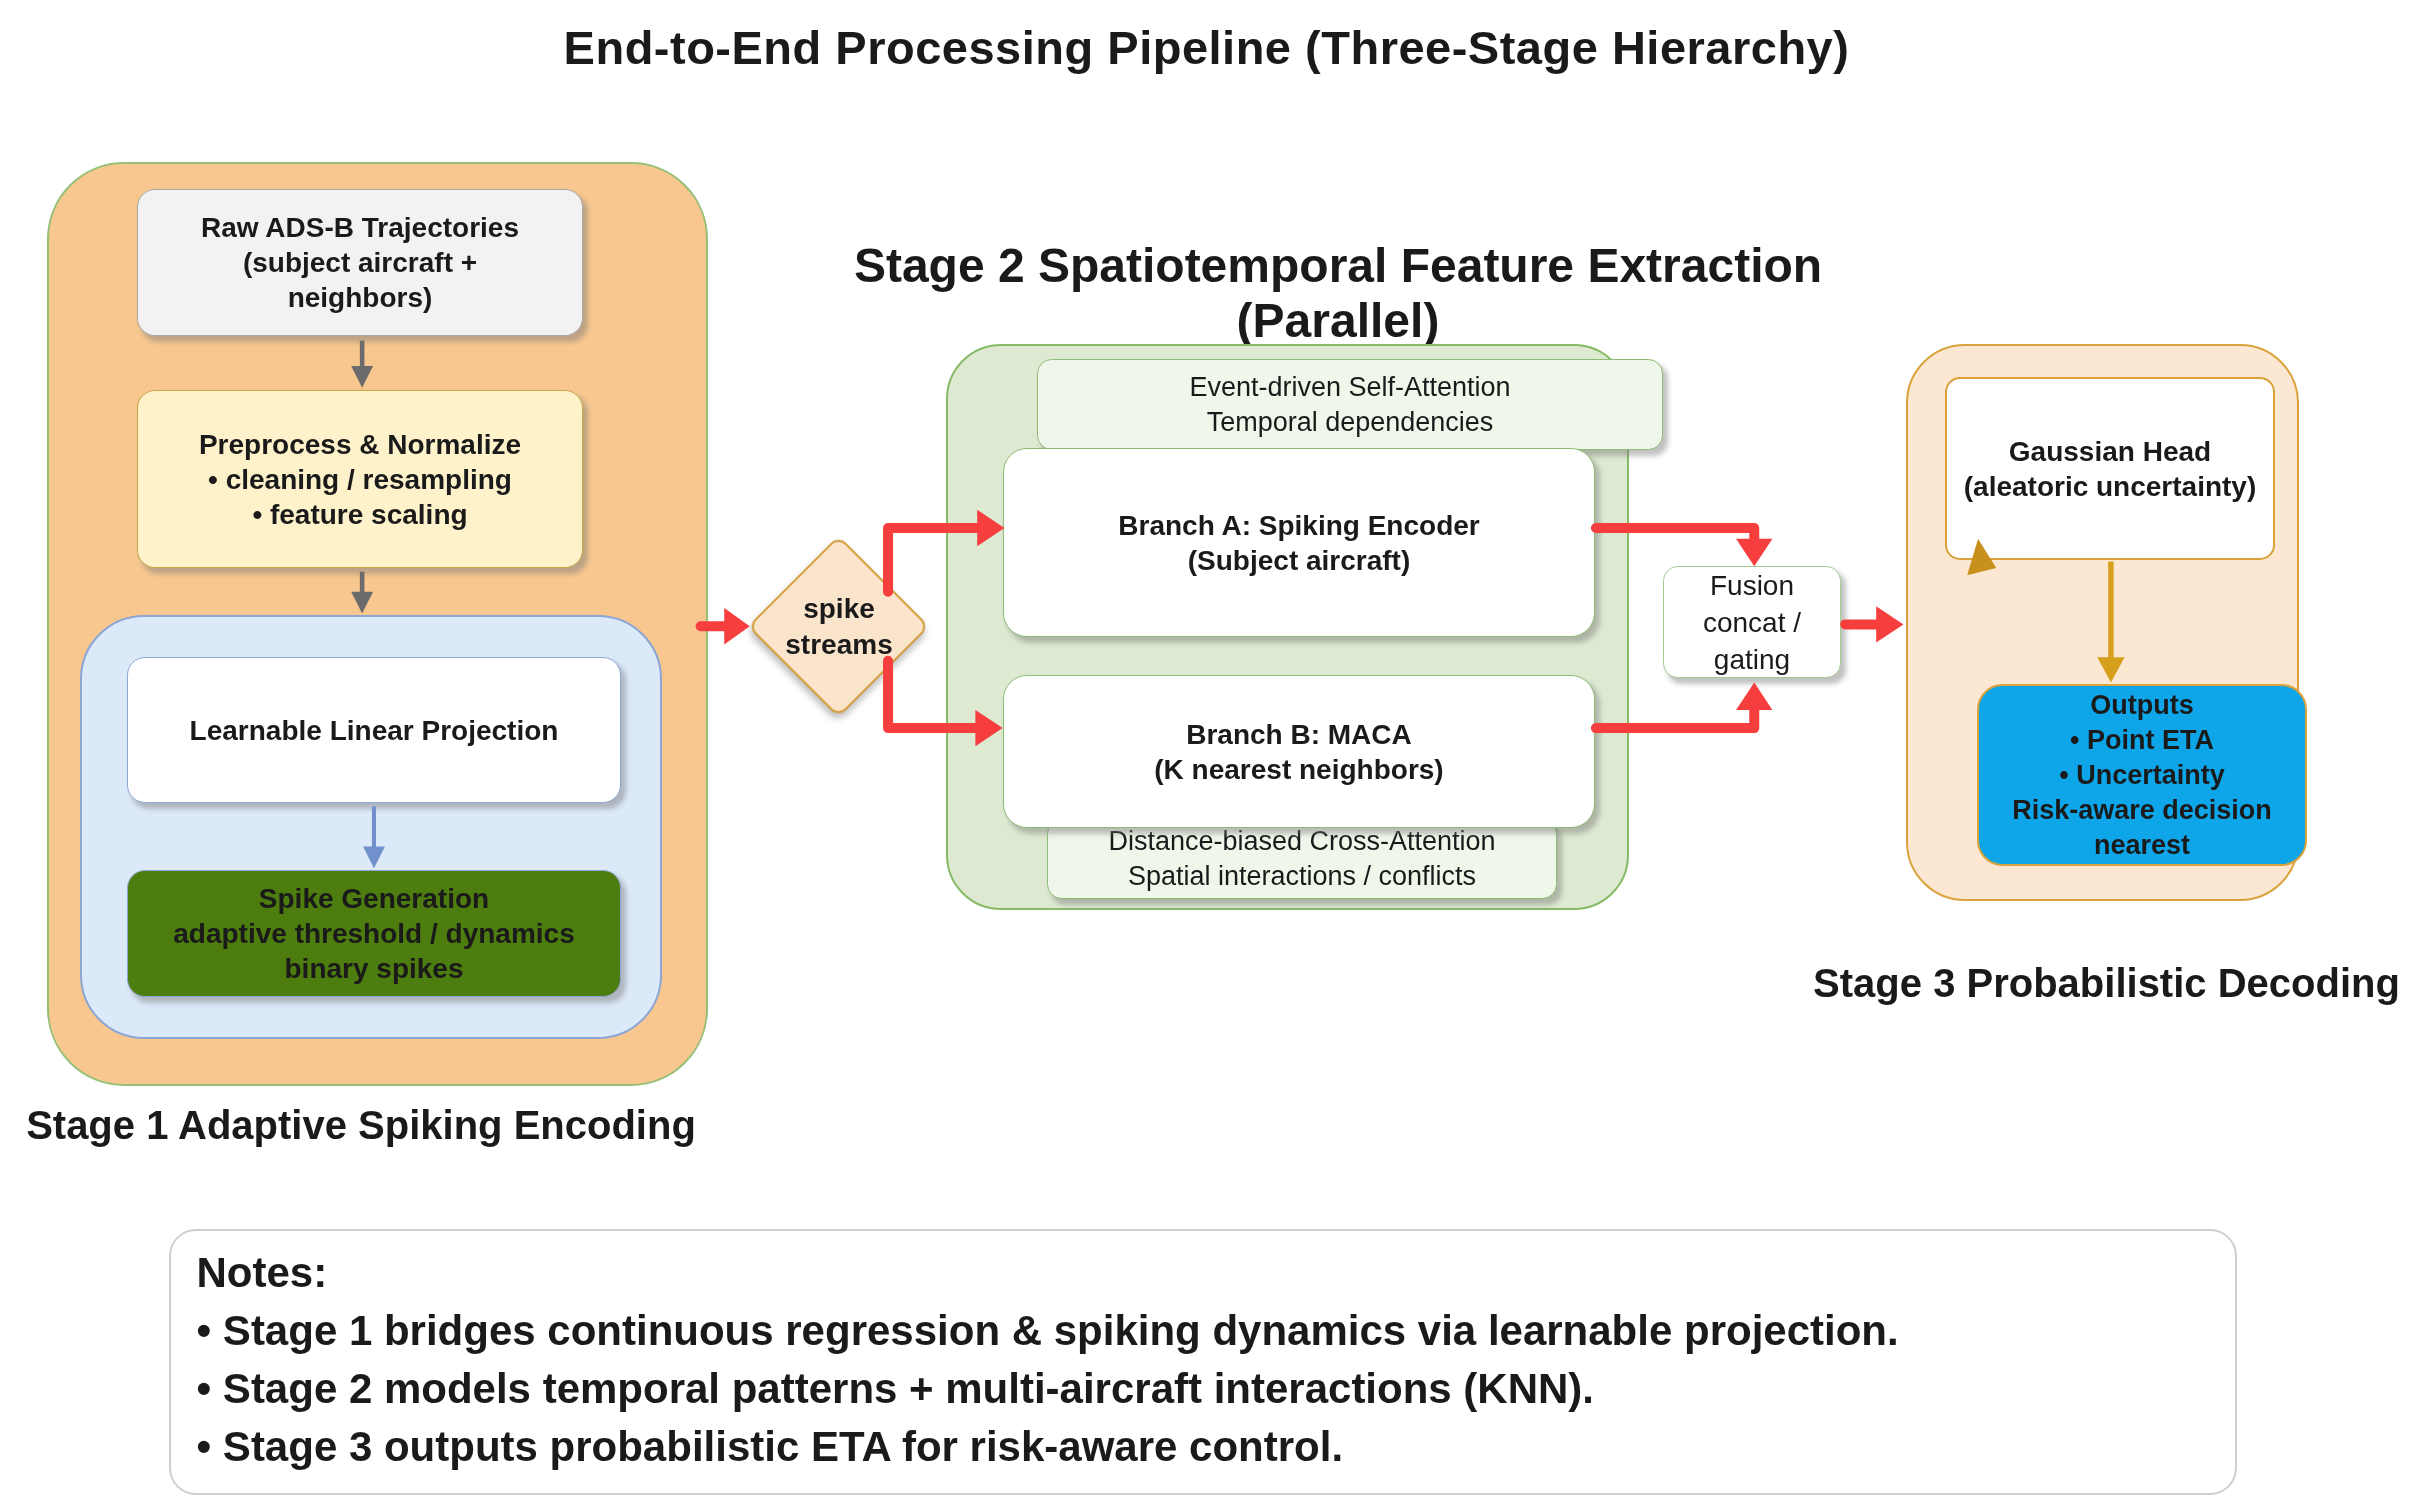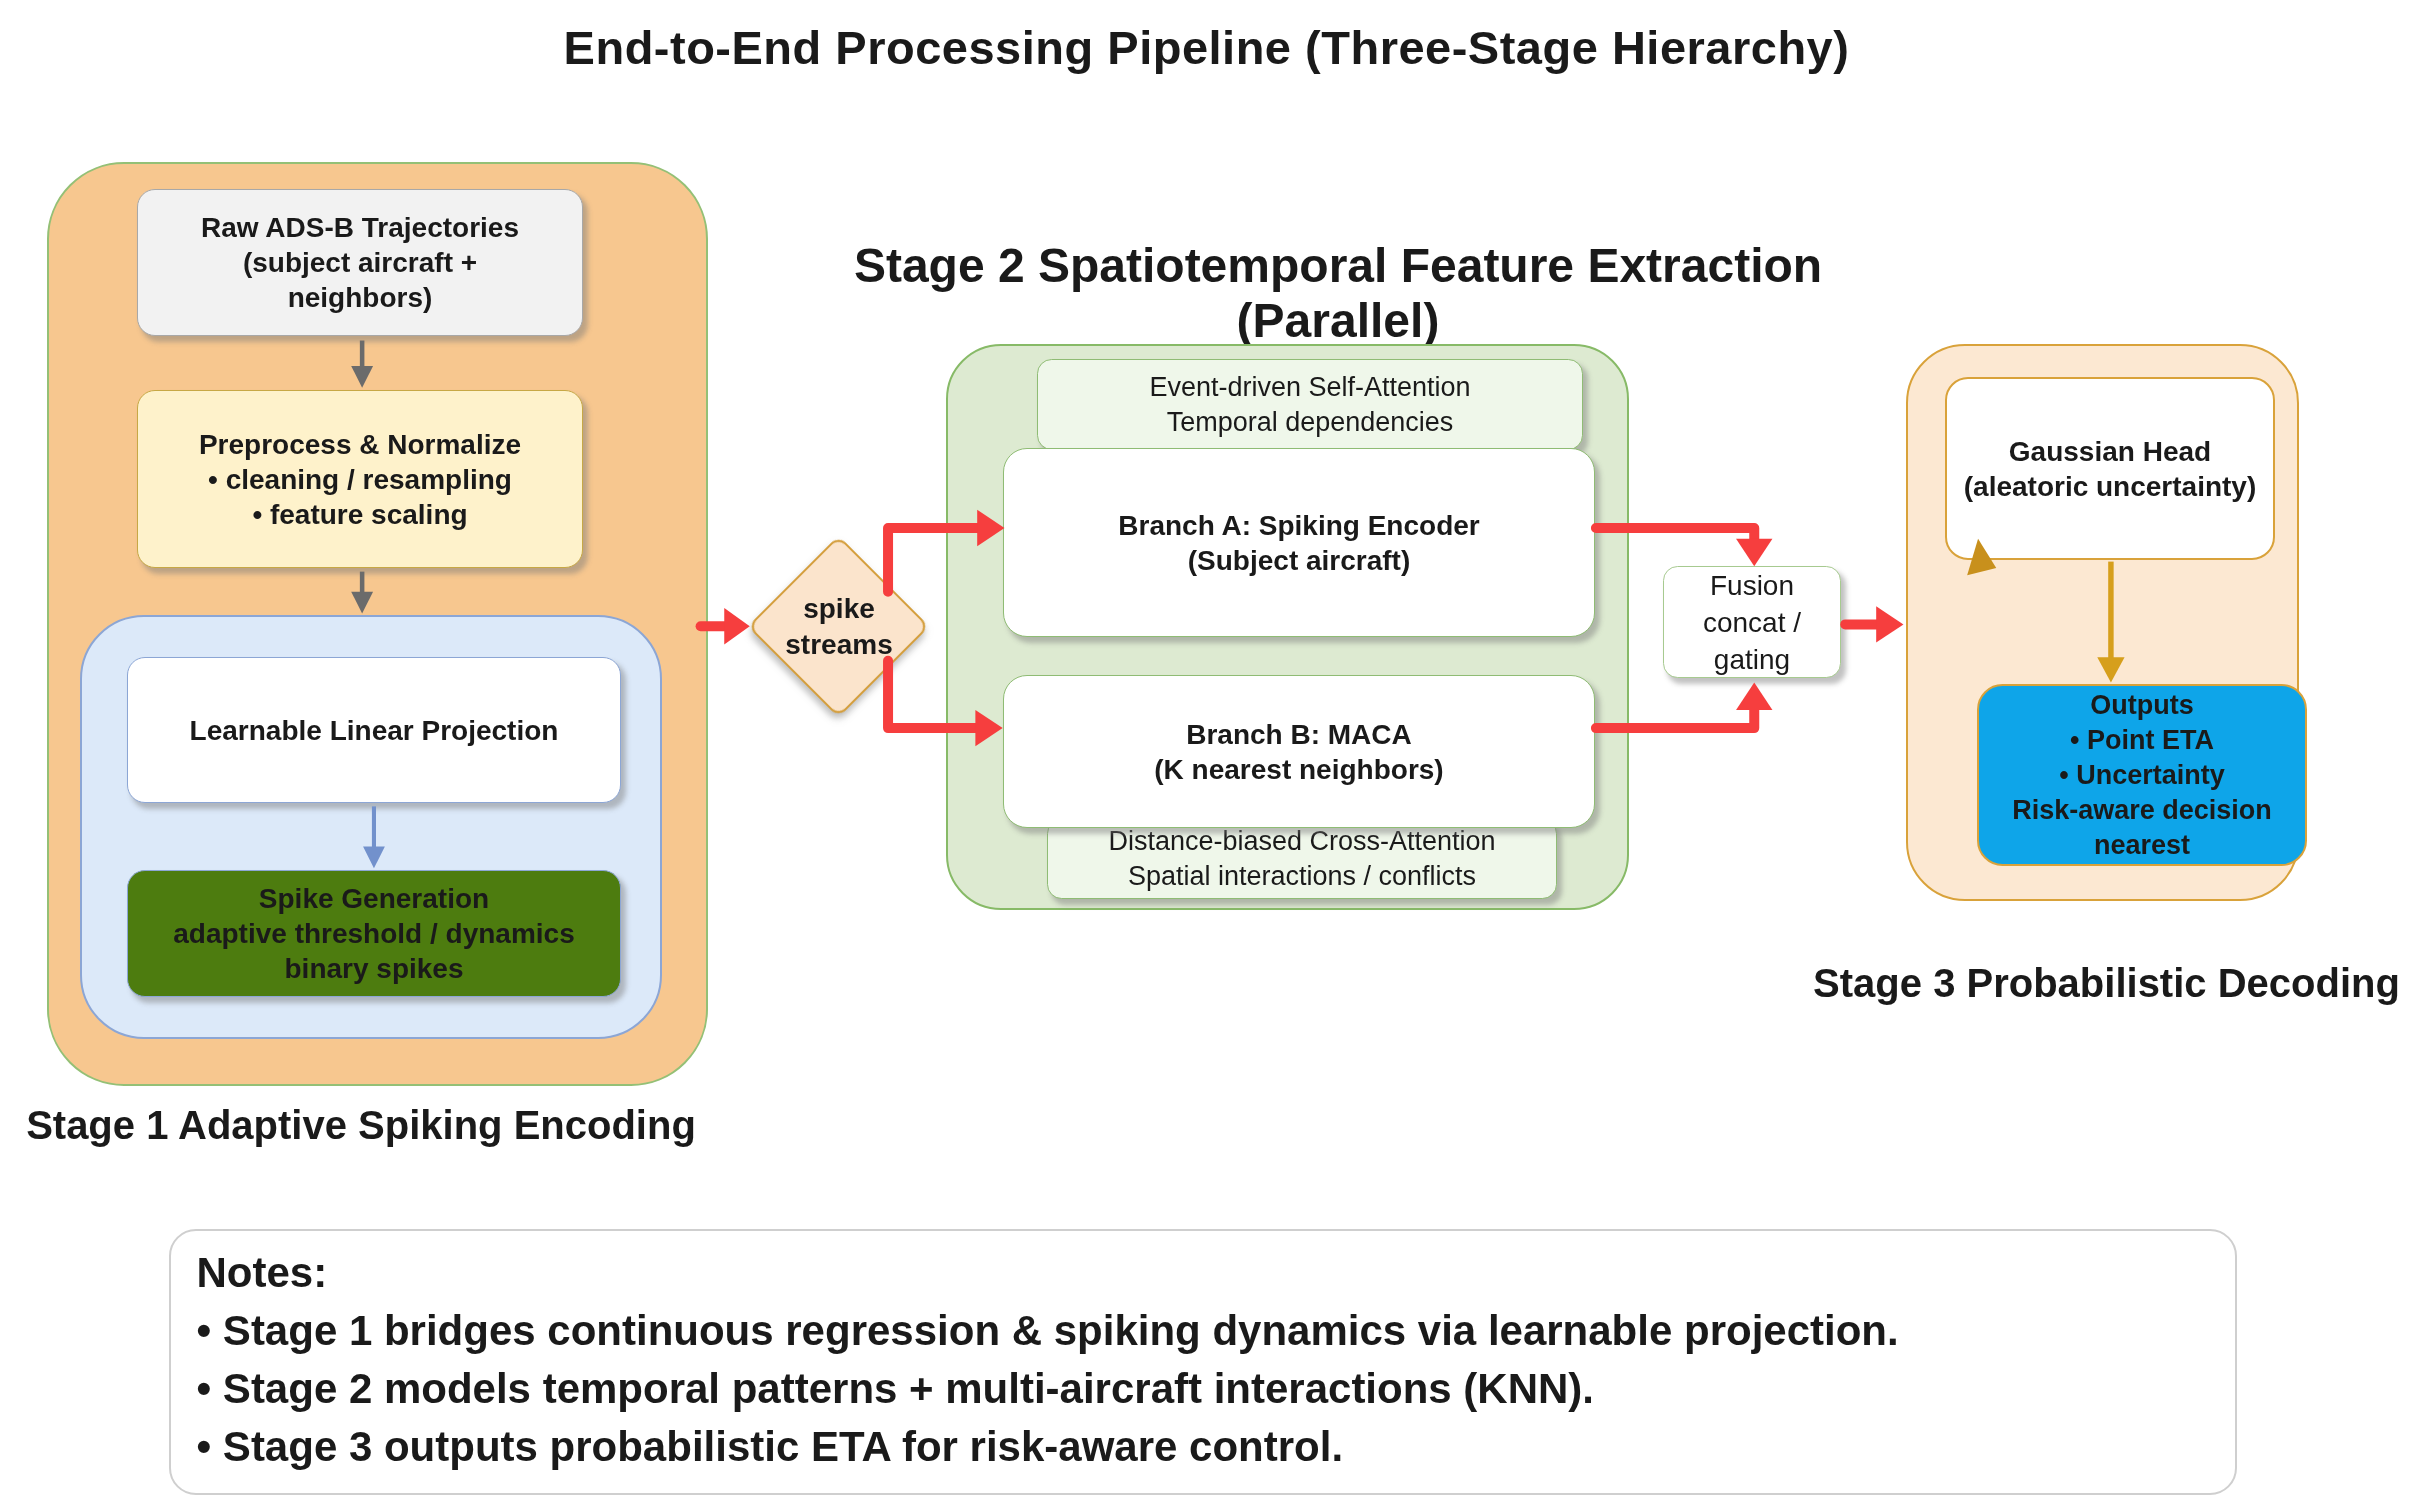--- a/index.html
+++ b/index.html
@@ -23,28 +23,28 @@
   .inner-blue{left:80px;top:615px;width:582px;height:424px;background:#DCE9F9;border:2.7px solid #8CA6D5;border-radius:64px;}
 
   
   .node{border-radius:18px;}
   .node .ln{font-size:28px;line-height:35px;font-weight:bold;}
   .shadow{box-shadow:4.6px 5.5px 5.5px rgba(120,120,120,.45);}
   .raw-node{left:137px;top:189px;width:446px;height:147px;background:#F2F2F2;border:1.8px solid #A8A8A8;}
   .pre-node{left:137px;top:390px;width:446px;height:178px;background:#FEF2CB;border:1.8px solid #C7A845;}
   .llp-node{left:127px;top:657px;width:494px;height:146px;background:#ffffff;border:1.8px solid #8CA6D5;}
   .sg-node{left:127px;top:870px;width:494px;height:127px;background:#4d7c0f;border:1.8px solid #8CA6D5;}
-  .evt-node{left:1037px;top:359px;width:546px;height:91px;background:#EFF7EA;border:1.8px solid #8FBC74;border-radius:14.6px;z-index:1;}
+  .evt-node{left:1037px;top:359px;width:626px;height:91px;background:#EFF7EA;border:1.8px solid #8FBC74;border-radius:14.6px;z-index:1;}
   .bra-node{left:1003px;top:448px;width:592px;height:189px;background:#ffffff;border:1.8px solid #8FBC74;border-radius:24px;z-index:2;}
   .brb-node{left:1003px;top:675px;width:592px;height:153px;background:#ffffff;border:1.8px solid #8FBC74;border-radius:24px;z-index:2;}
   .dist-node{left:1047px;top:819px;width:510px;height:80px;background:#EFF7EA;border:1.8px solid #8FBC74;border-radius:14.6px;z-index:1;}
   .dist-node .ln,.evt-node .ln{font-size:27px;line-height:35px;}
   .fusion-node{left:1663px;top:566px;width:178px;height:112px;background:#ffffff;border:1.8px solid #A7CA90;border-radius:14.6px;}
   .fusion-node .ln{font-size:28px;line-height:37px;}
-  .gauss-node{left:1945px;top:377px;width:330px;height:183px;background:#ffffff;border:2.3px solid #D9A23A;border-radius:23px;}
+  .gauss-node{left:1945px;top:377px;width:330px;height:183px;background:#ffffff;border:2.3px solid #D9A23A;border-radius:15px;}
   .out-node{left:1945px;top:684px;width:330px;height:182px;background:#0ea5e9;border:2.3px solid #D9A23A;border-radius:25.5px;margin-left:32px;}
   .out-node .ln{font-size:27px;line-height:35px;}
 
   
   .diamond-shape{left:774px;top:562px;width:129px;height:129px;background:#FBE4CC;border:2.7px solid #D49E3C;border-radius:11px;
     transform:rotate(45deg);filter:drop-shadow(3.6px 4.6px 3.6px rgba(120,120,120,.5));}
   .diamond-text{left:748px;top:589px;width:182px;height:75px;z-index:3;}
   .diamond-text .ln{font-size:28px;line-height:36px;font-weight:bold;}
 
   

